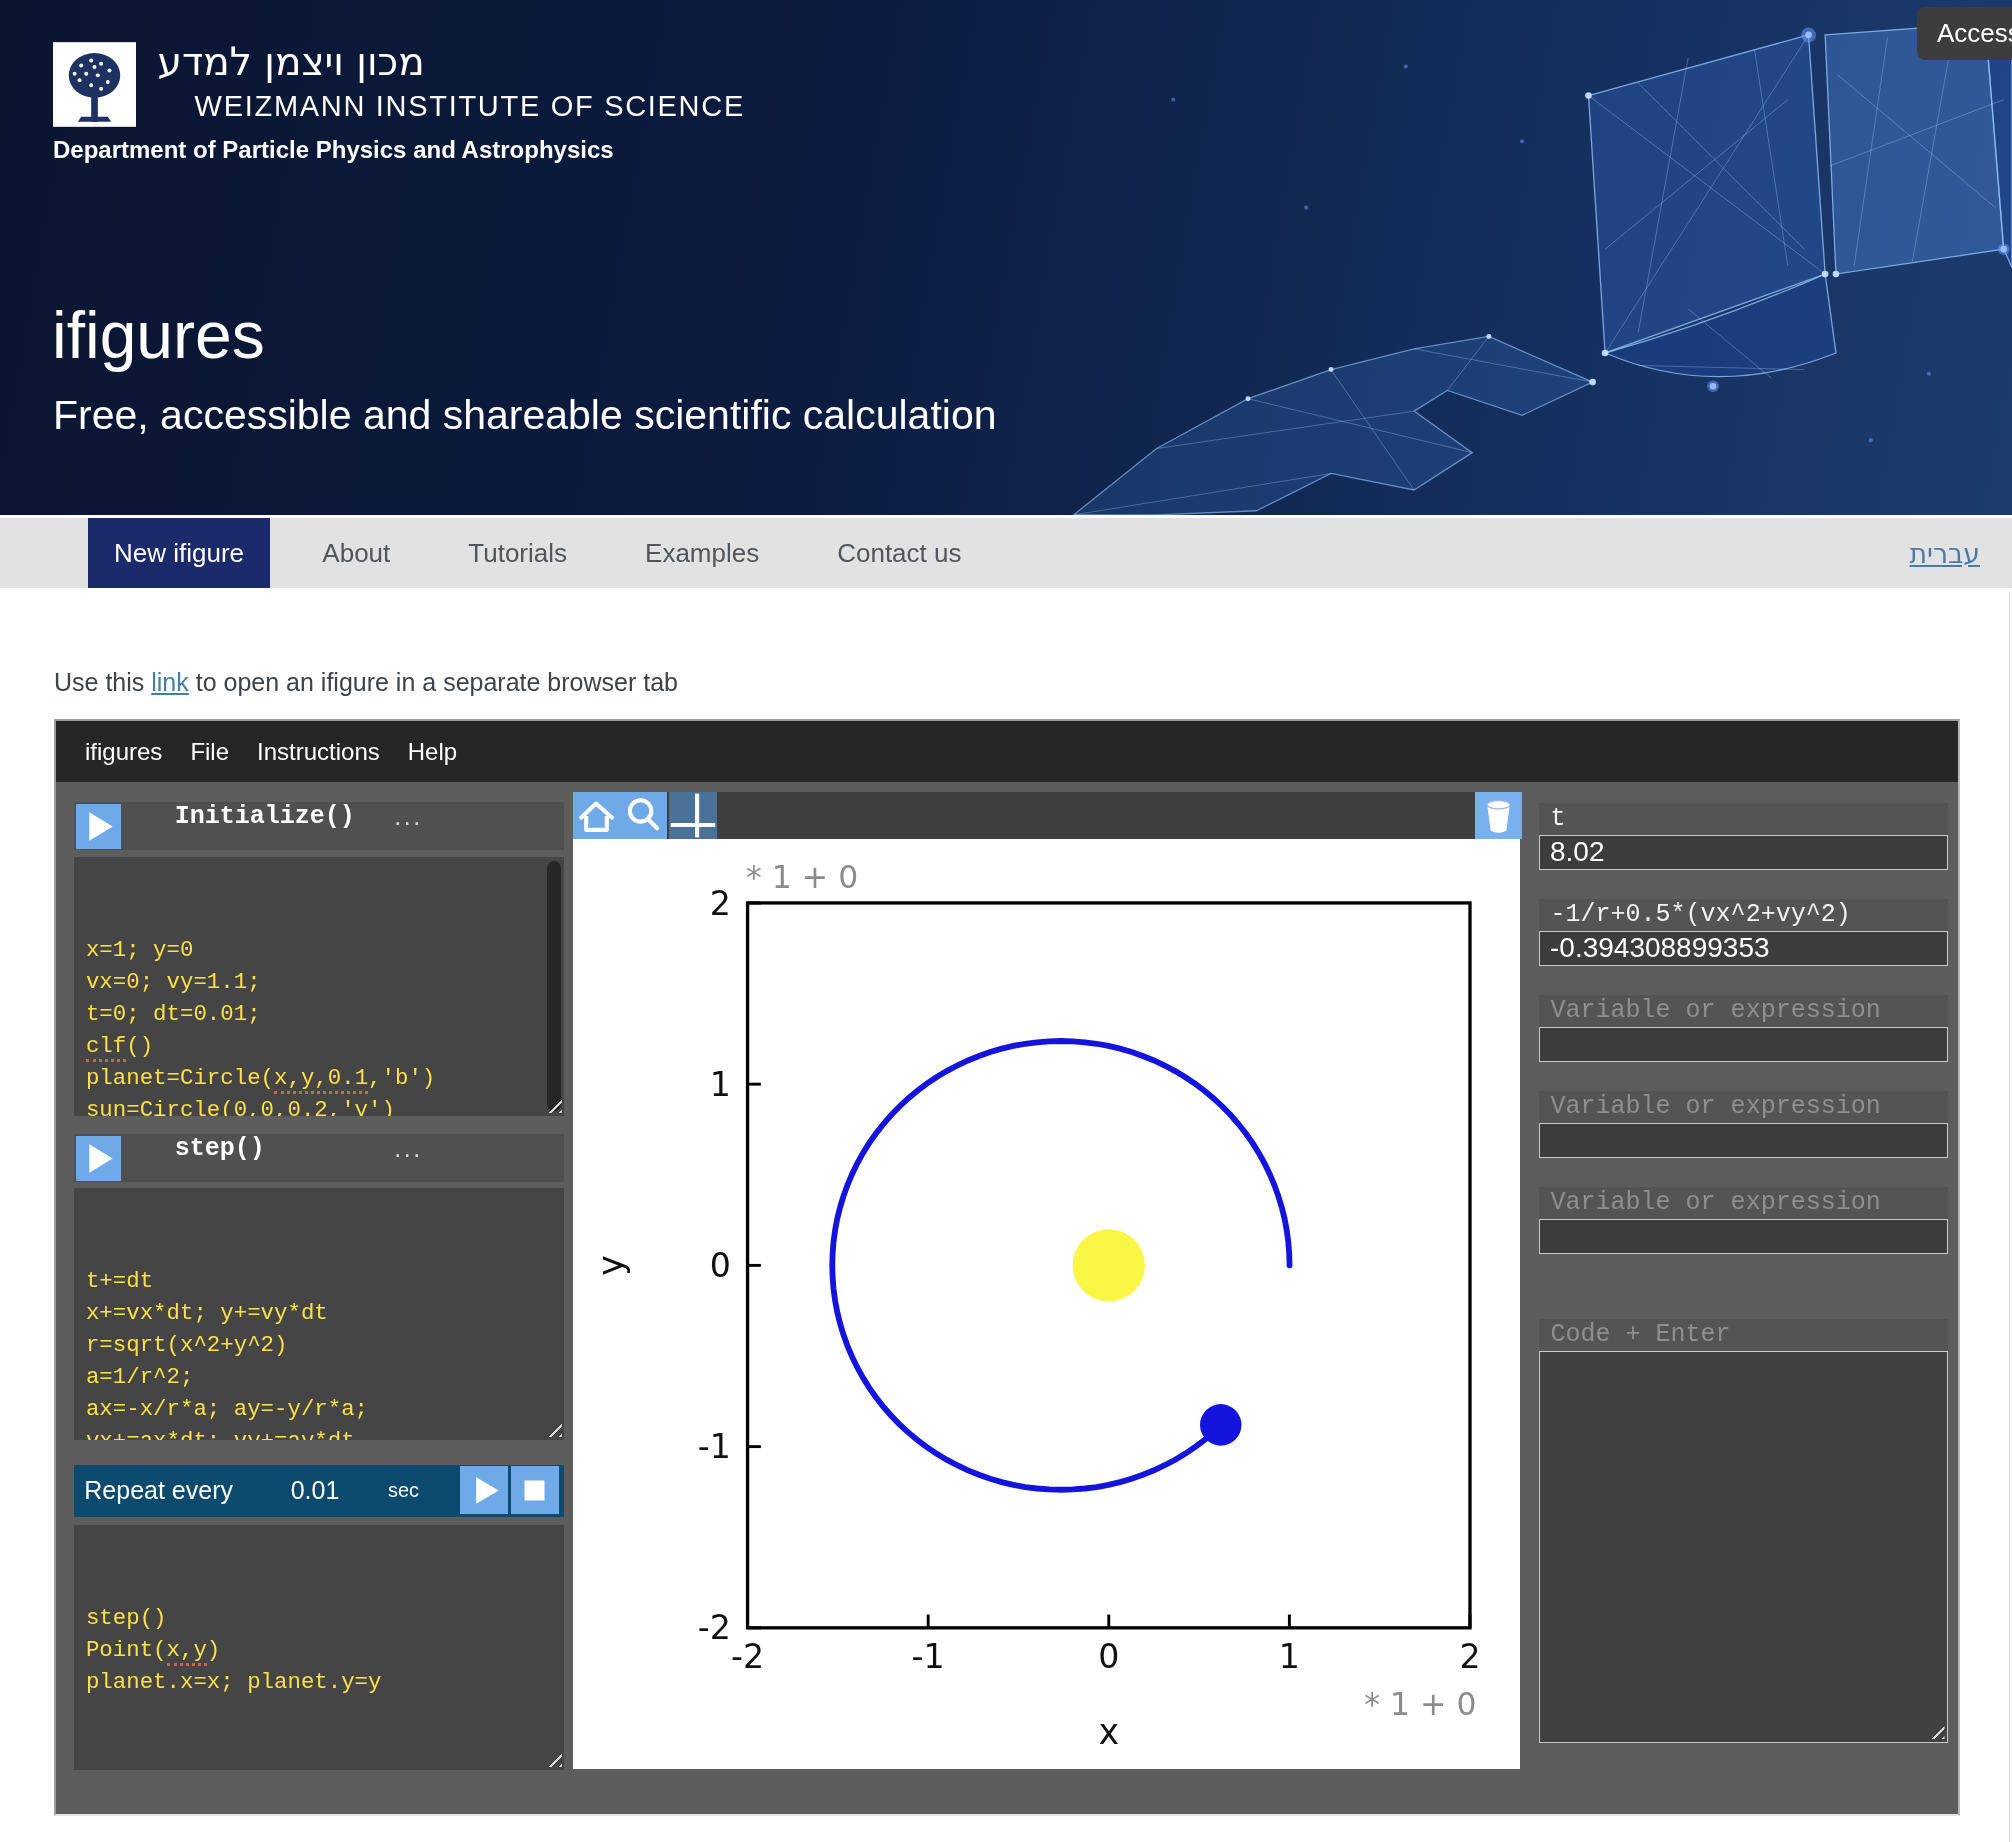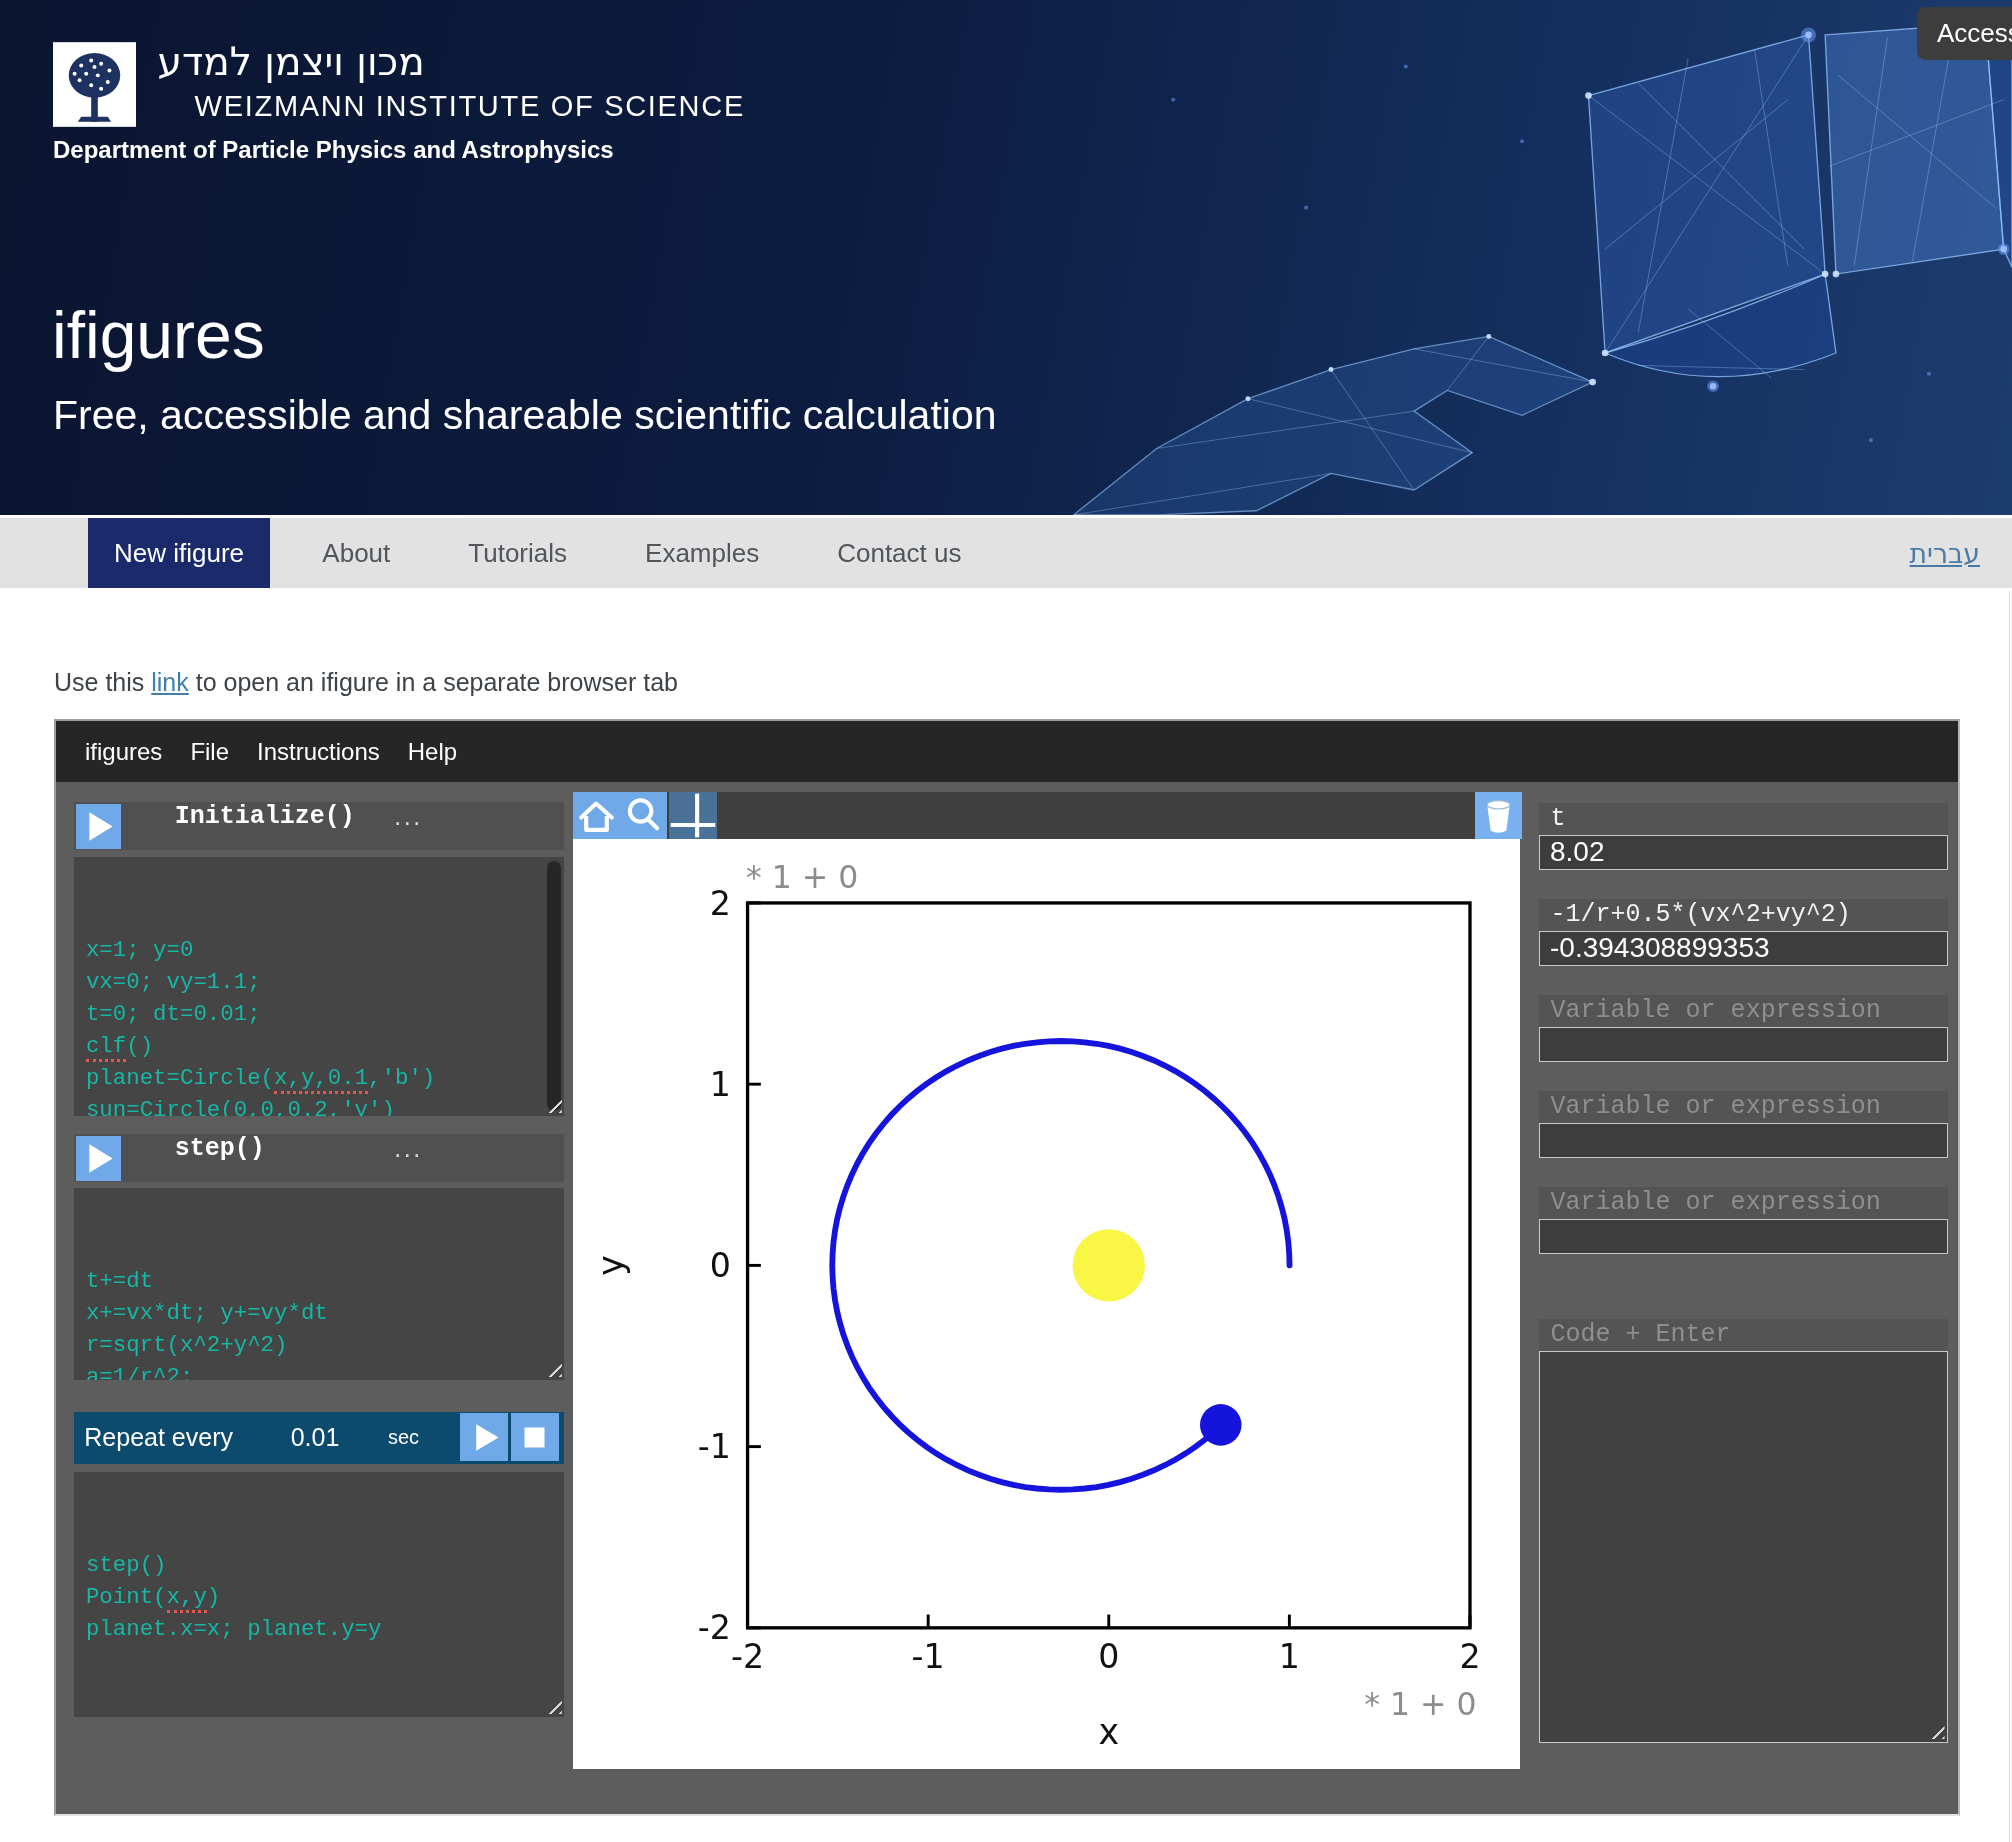--- a/index.html
+++ b/index.html
@@ -44,30 +44,30 @@
   .left-panel  { position:absolute; left:18.3px;  top:81px; width:490px; }
   .plot-panel  { position:absolute; left:517px; top:71px; width:947px; }
   .right-panel { position:absolute; left:1483px; top:79px; width:409px; }
 
   
   .section-header { position:relative; height:48px; background:#505050; display:flex; }
   .play-btn { width:45px; height:45px; margin:1.7px; background:#70a9e8; border:none; flex:0 0 auto; }
   .section-title { margin-left:52px; color:#fff; font-family:"Liberation Mono", monospace; font-weight:bold; font-size:25px; }
   .section-more { position:absolute; left:320px; color:#dcdcdc; font-size:25px; letter-spacing:2.5px; }
   .code-area { position:relative; background:#454545; padding:13.3px 16.6px 0 11.6px;
-               font-family:"Liberation Mono", monospace; font-size:22.4px; line-height:32px; color:#14b8a6;
+               font-family:"Liberation Mono", monospace; font-size:22.4px; line-height:32px; color:#fde047;
                overflow:hidden; white-space:pre; }
   .code-line { height:32px; }
   .mis { border-bottom:3.3px dotted #df5a50; }
   .v-scrollbar { position:absolute; right:3.3px; top:4.2px; bottom:4.2px; width:14px; background:#262626; border-radius:7.5px; }
   .resize-handle { position:absolute; right:2.5px; bottom:2.5px; width:17.4px; height:17.4px;
         background:repeating-linear-gradient(135deg,#d8d8d8 0 2.5px, transparent 2.5px 7.5px);
         clip-path:polygon(100% 0, 100% 100%, 0 100%); }
   .ca-init { height:259px; margin-top:6.6px; margin-bottom:18.3px; }
-  .ca-step { height:192px; margin-top:5.8px; margin-bottom:32px; }
+  .ca-step { height:252px; margin-top:5.8px; margin-bottom:25px; }
   .ca-rep  { height:245px; margin-top:8.3px; }
   .repeat-header { position:relative; height:52px; background:#0c4a6e; display:flex; align-items:center; }
   .repeat-label { margin-left:10px; color:#fff; font-size:25px; }
   .repeat-input { width:100px; margin-left:32px; text-align:center; color:#fff; font-size:25px; background:transparent; border:none; }
   .repeat-unit { margin-left:23px; color:#fff; font-size:20px; }
   .repeat-btns { position:absolute; right:5.8px; top:1.7px; display:flex; gap:2.5px; }
   .rep-btn { width:48px; height:48px; background:#70a9e8; border:none; display:flex; align-items:center; justify-content:center; }
 
   
   .plot-toolbar { position:relative; height:47px; background:#3f3f3f; }

